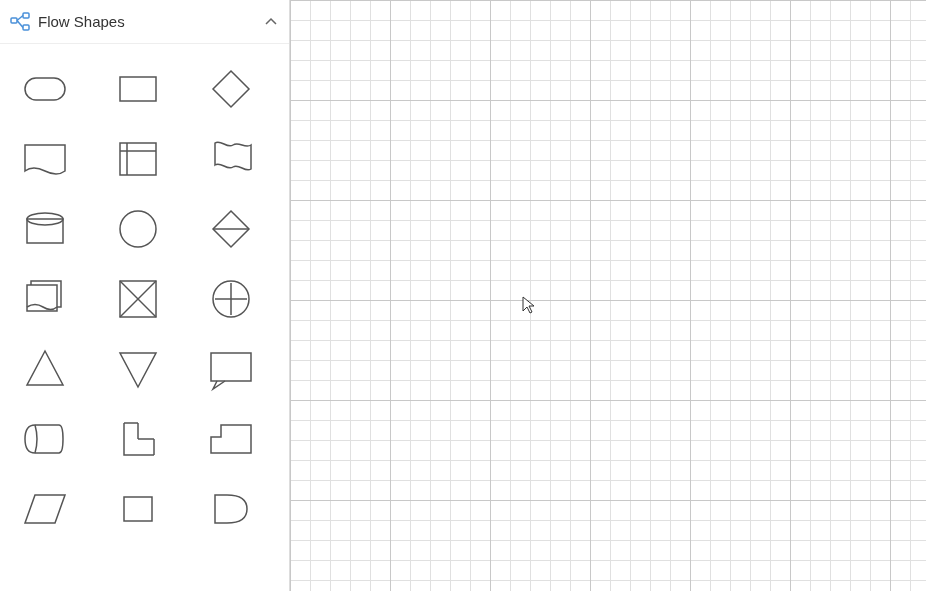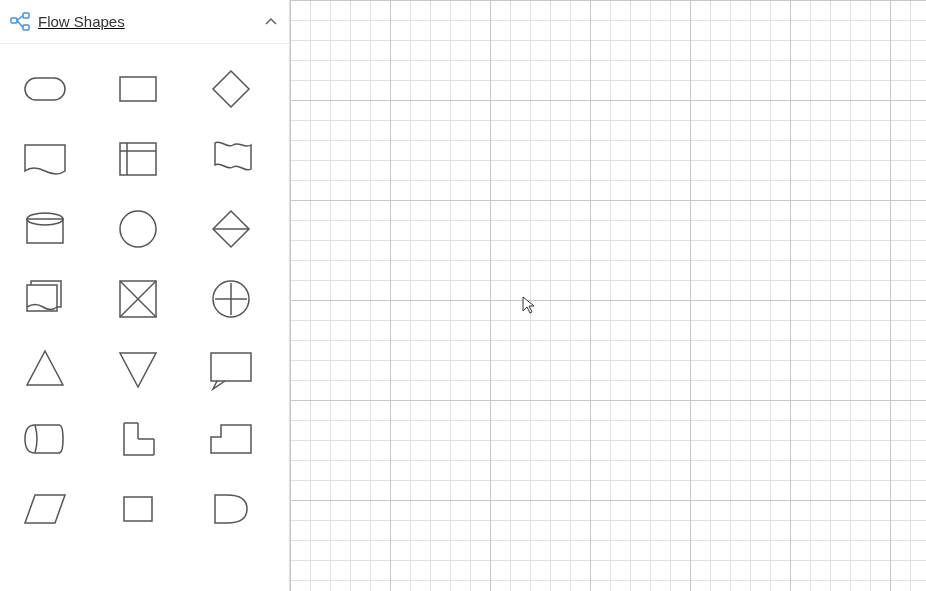--- a/index.html
+++ b/index.html
@@ -28,21 +28,20 @@
       justify-content: space-between;
       padding: 8px 10px;
       border-bottom: 1px solid #eee;
       height: 44px;
     }
 
     #panel-header-left {
       display: flex;
       align-items: center;
       gap: 8px;
-      text-decoration: underline;
     }
 
     .header-icon {
       color: #4a90d9;
       display: flex;
       align-items: center;
     }
 
     #panel-title {
       font-size: 15px;

